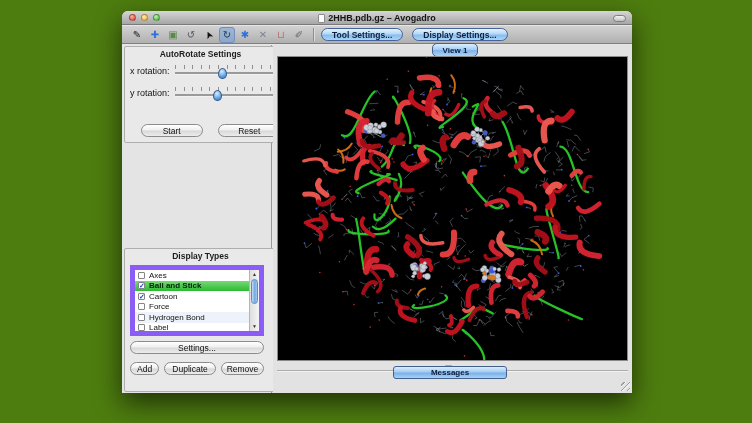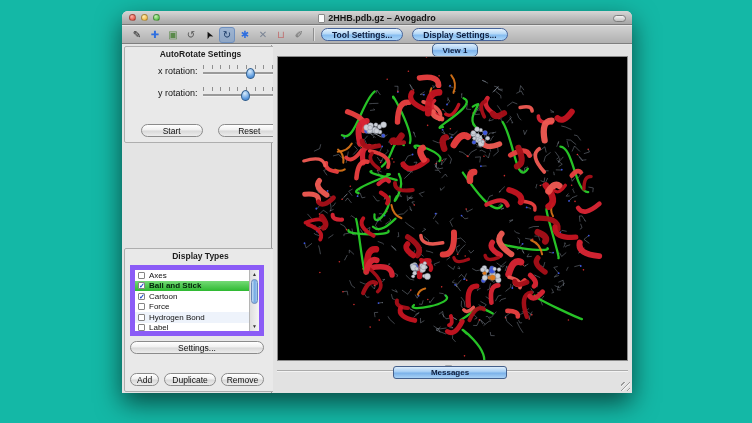--- a/index.html
+++ b/index.html
@@ -1,17 +1,17 @@
 <!DOCTYPE html>
 <html><head>
 <meta charset="utf-8">
 <style>
   html,body{margin:0;padding:0;background:#000;}
   *{box-sizing:border-box;}
-  .stage{position:relative;width:752px;height:423px;background:#14b8a6;overflow:hidden;
+  .stage{position:relative;width:752px;height:423px;background:#4d7c0f;overflow:hidden;
          font-family:"Liberation Sans",sans-serif;-webkit-font-smoothing:antialiased;}
   .window{position:absolute;left:122px;top:11px;width:510px;height:382px;background:#e6e6e6;
           border-radius:6px 6px 2px 2px;box-shadow:0 10px 26px rgba(0,0,0,.6);}
   
   .titlebar{position:absolute;left:0;top:0;right:0;height:14px;border-radius:6px 6px 0 0;
             background:linear-gradient(#d6d6d6,#a6a6a6);border-bottom:1px solid #7a7a7a;}
   .traffic{position:absolute;left:7px;top:3px;display:flex;gap:5px;}
   .tl{width:7px;height:7px;border-radius:50%;border:1px solid rgba(0,0,0,.3);}
   .tl.red{background:radial-gradient(circle at 35% 30%,#ffb0a6,#dd3a2c);}
   .tl.yellow{background:radial-gradient(circle at 35% 30%,#ffeeb0,#efa927);}
@@ -39,21 +39,21 @@
   .left-dock{position:absolute;left:0;top:34px;width:150px;bottom:0;background:#e4e4e4;
              border-right:1px solid #989898;}
   .panel{position:absolute;left:2px;width:173px;background:#e9e9e9;border:1px solid #aeaeae;
          border-radius:2px;}
   .panel-header{height:13px;display:flex;align-items:center;padding:0 3px;}
   .panel-title{flex:1;text-align:center;font-size:8.5px;font-weight:bold;color:#1d1d1d;}
   .dock-btn{width:8px;height:8px;border-radius:50%;margin-left:2px;flex:0 0 auto;
             background:radial-gradient(circle at 38% 32%,#a8a8a8,#4c4c4c);
             color:#eee;font-size:5px;line-height:8px;text-align:center;}
   .autorotate{top:1px;height:97px;}
-  .slider-row{position:relative;height:22px;margin-left:28px;}
+  .slider-row{position:relative;height:22px;}
   .sl-label{position:absolute;left:5px;top:6px;font-size:9px;color:#111;}
   .sl-ticks{position:absolute;left:50px;right:7px;top:5px;height:4px;
             background:repeating-linear-gradient(90deg,#8f8f8f 0 1px,transparent 1px 8.6px);}
   .sl-track{position:absolute;left:50px;right:7px;top:12px;height:2px;background:#9a9a9a;
             box-shadow:0 1px 0 #f2f2f2;}
   .sl-thumb{position:absolute;top:8px;width:9px;height:11px;
             border-radius:50% 50% 45% 45%/55% 55% 45% 45%;
             background:radial-gradient(circle at 40% 28%,#d8ecfc,#5f9cdf 65%,#3a74b8);
             border:1px solid #33608f;}
   .ar-buttons{position:absolute;left:0;right:0;bottom:5px;display:flex;justify-content:space-evenly;}
@@ -72,21 +72,21 @@
   .cb{width:7px;height:7px;border:1px solid #858585;background:#fff;margin-right:4px;flex:0 0 auto;
       font-size:7px;line-height:6px;color:#1d49c8;text-align:center;font-weight:bold;border-radius:1px;}
   .dt-scroll{position:absolute;right:0;top:0;bottom:0;width:10px;border-left:1px solid #b5b5b5;
              background:linear-gradient(90deg,#dedede,#f5f5f5);}
   .sb-arrow{position:absolute;left:0;right:0;height:9px;text-align:center;font-size:5px;color:#333;line-height:9px;}
   .sb-up{top:0;} .sb-down{bottom:0;}
   .sb-thumb{position:absolute;left:1px;right:1px;top:9px;height:25px;border-radius:4px;
             border:1px solid #6687b8;
             background:linear-gradient(90deg,#c2dcf6,#74a9e2 55%,#a2c8f0);}
   .btn-settings{position:absolute;left:5px;top:92px;width:134px;}
-  .dt-btnrow{position:absolute;left:5px;top:124px;width:134px;display:flex;gap:5px;}
+  .dt-btnrow{position:absolute;left:5px;top:113px;width:134px;display:flex;gap:5px;}
   .btn-add{width:30px;} .btn-duplicate{width:56px;} .btn-remove{width:43px;}
   
   .right-area{position:absolute;left:151px;top:34px;right:0;bottom:0;background:#e2e2e2;}
   .view-tab{position:absolute;left:159px;top:-2px;width:46px;height:14px;border:1px solid #44608c;
             border-radius:5px;display:flex;align-items:center;justify-content:center;
             background:linear-gradient(#ddeefc,#a8cef4 45%,#7eb4ec 55%,#abd3f6);
             font-size:8px;font-weight:bold;color:#0c1c3c;}
   .viewport{position:absolute;left:4px;top:11px;width:351px;height:305px;background:#000;
             border:1px solid #8a8a8a;}
   .viewport svg{display:block;width:100%;height:100%;}

